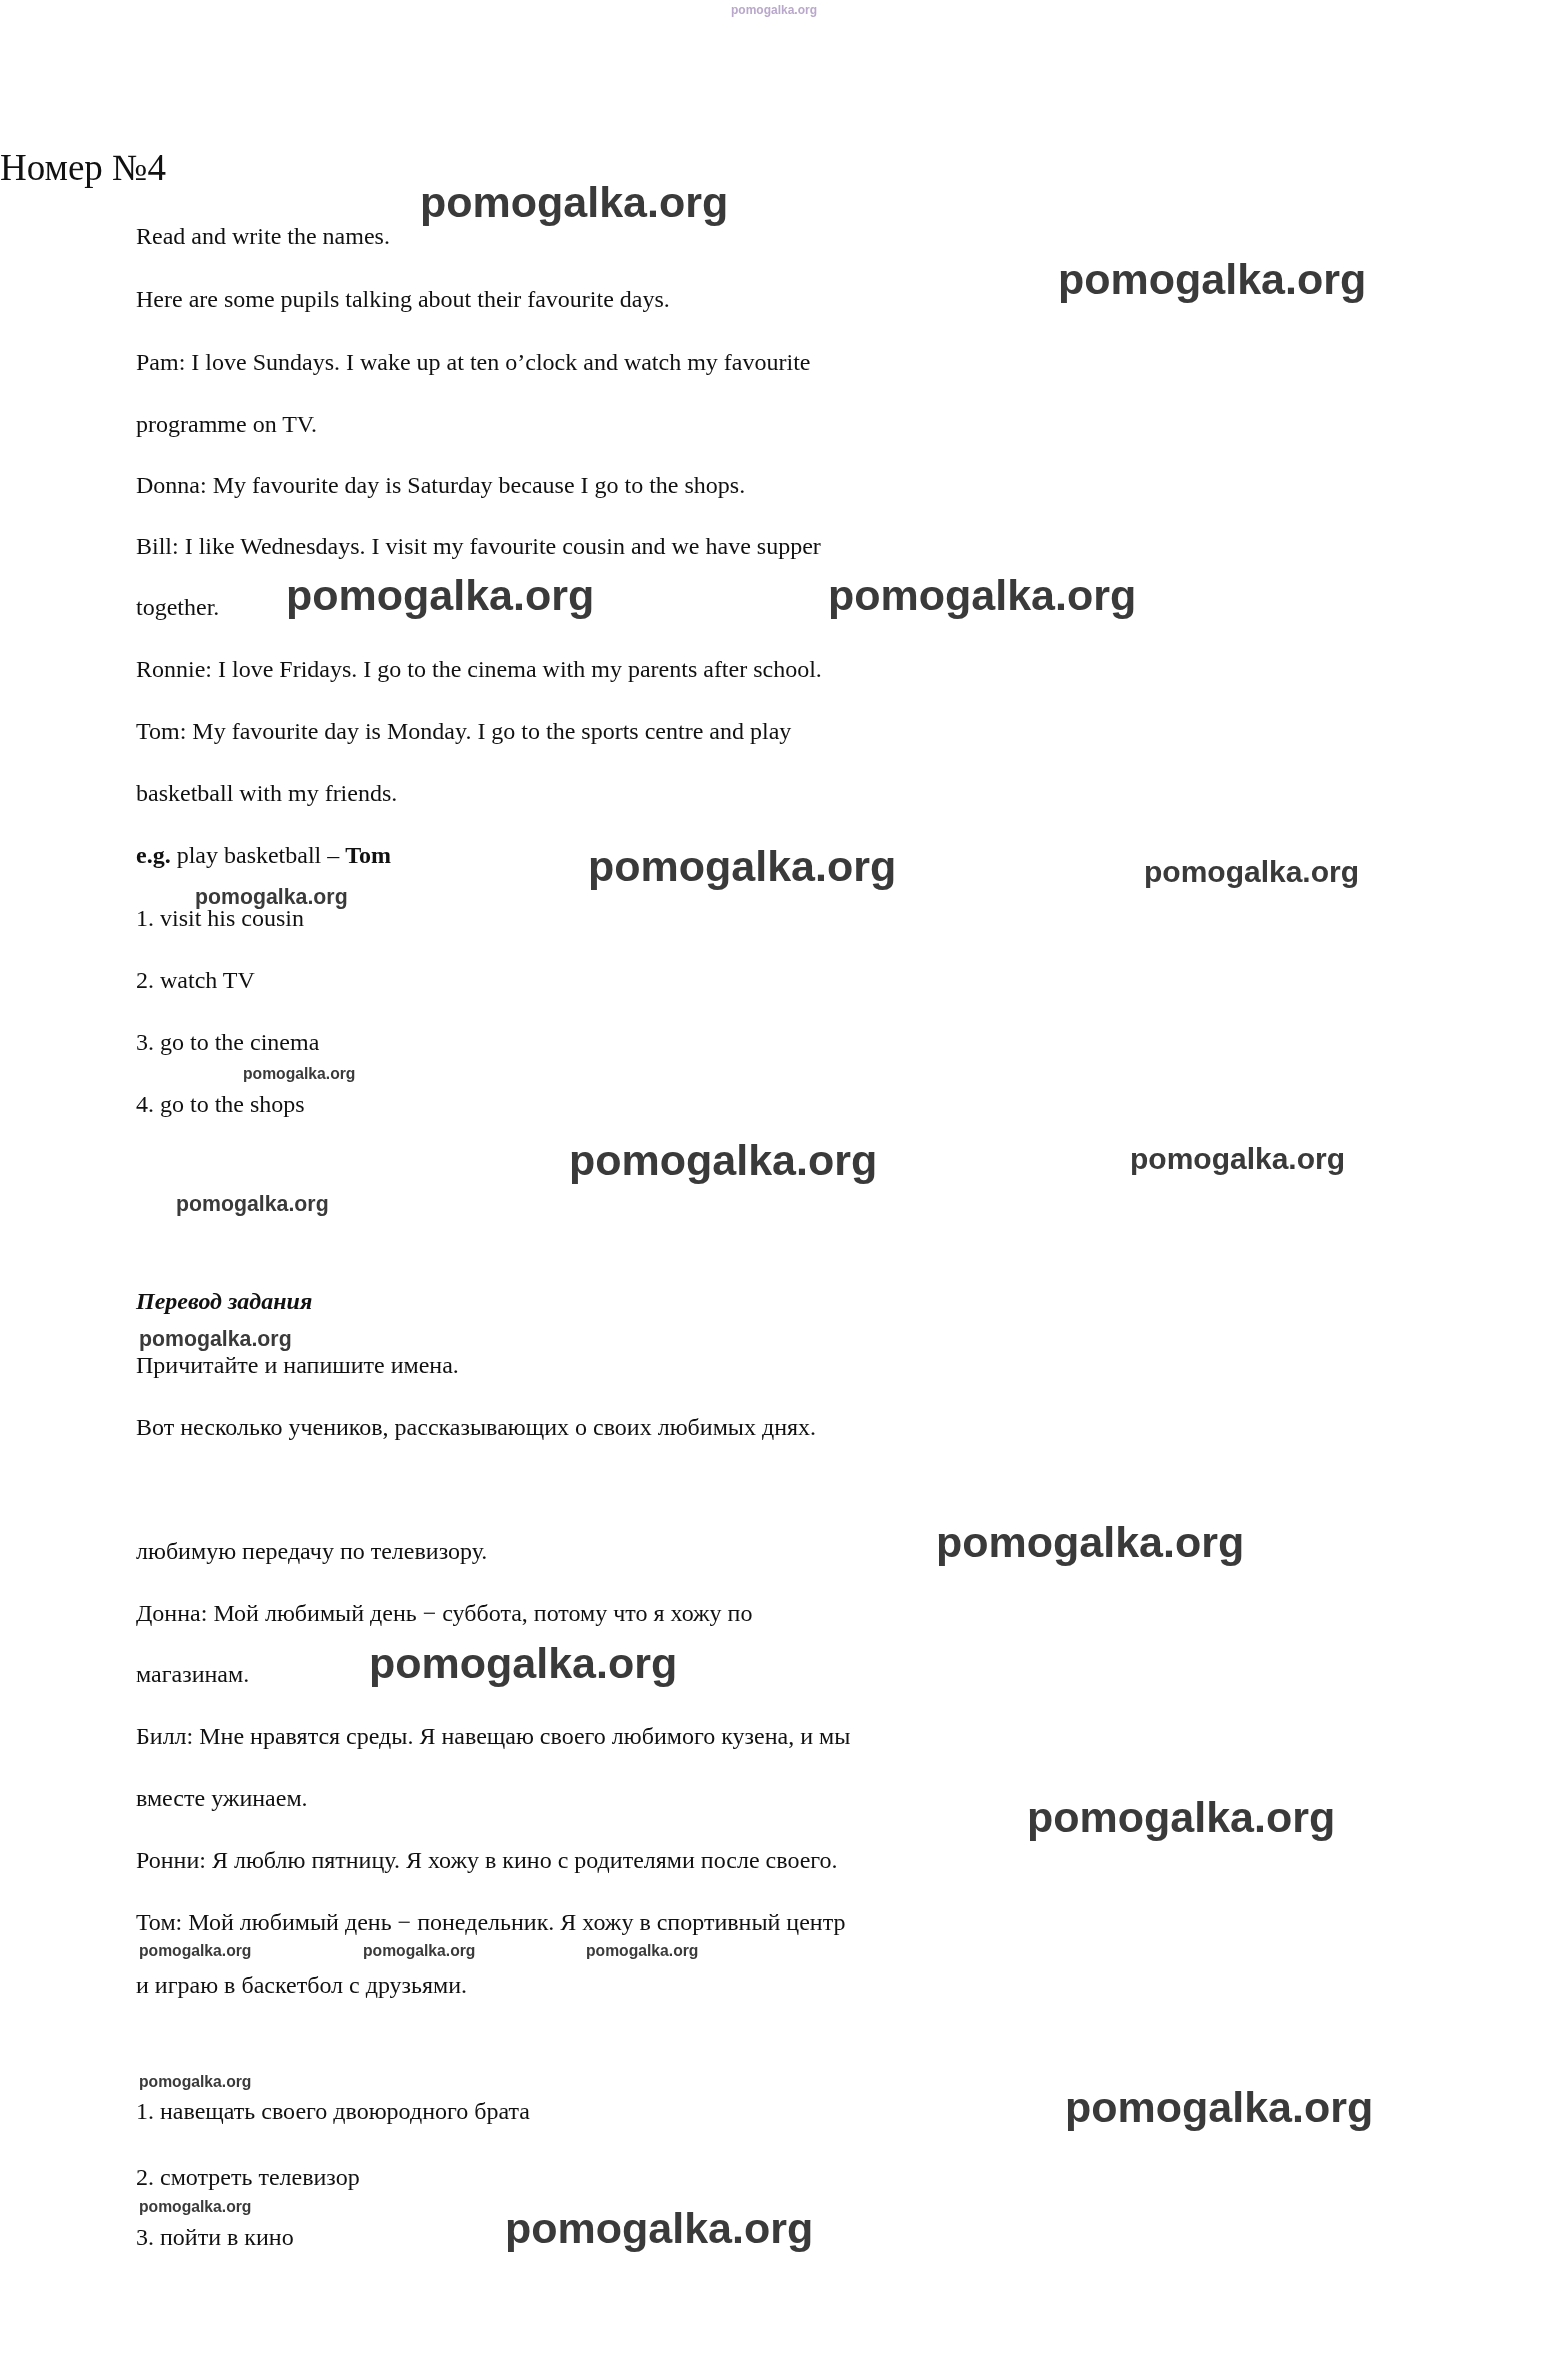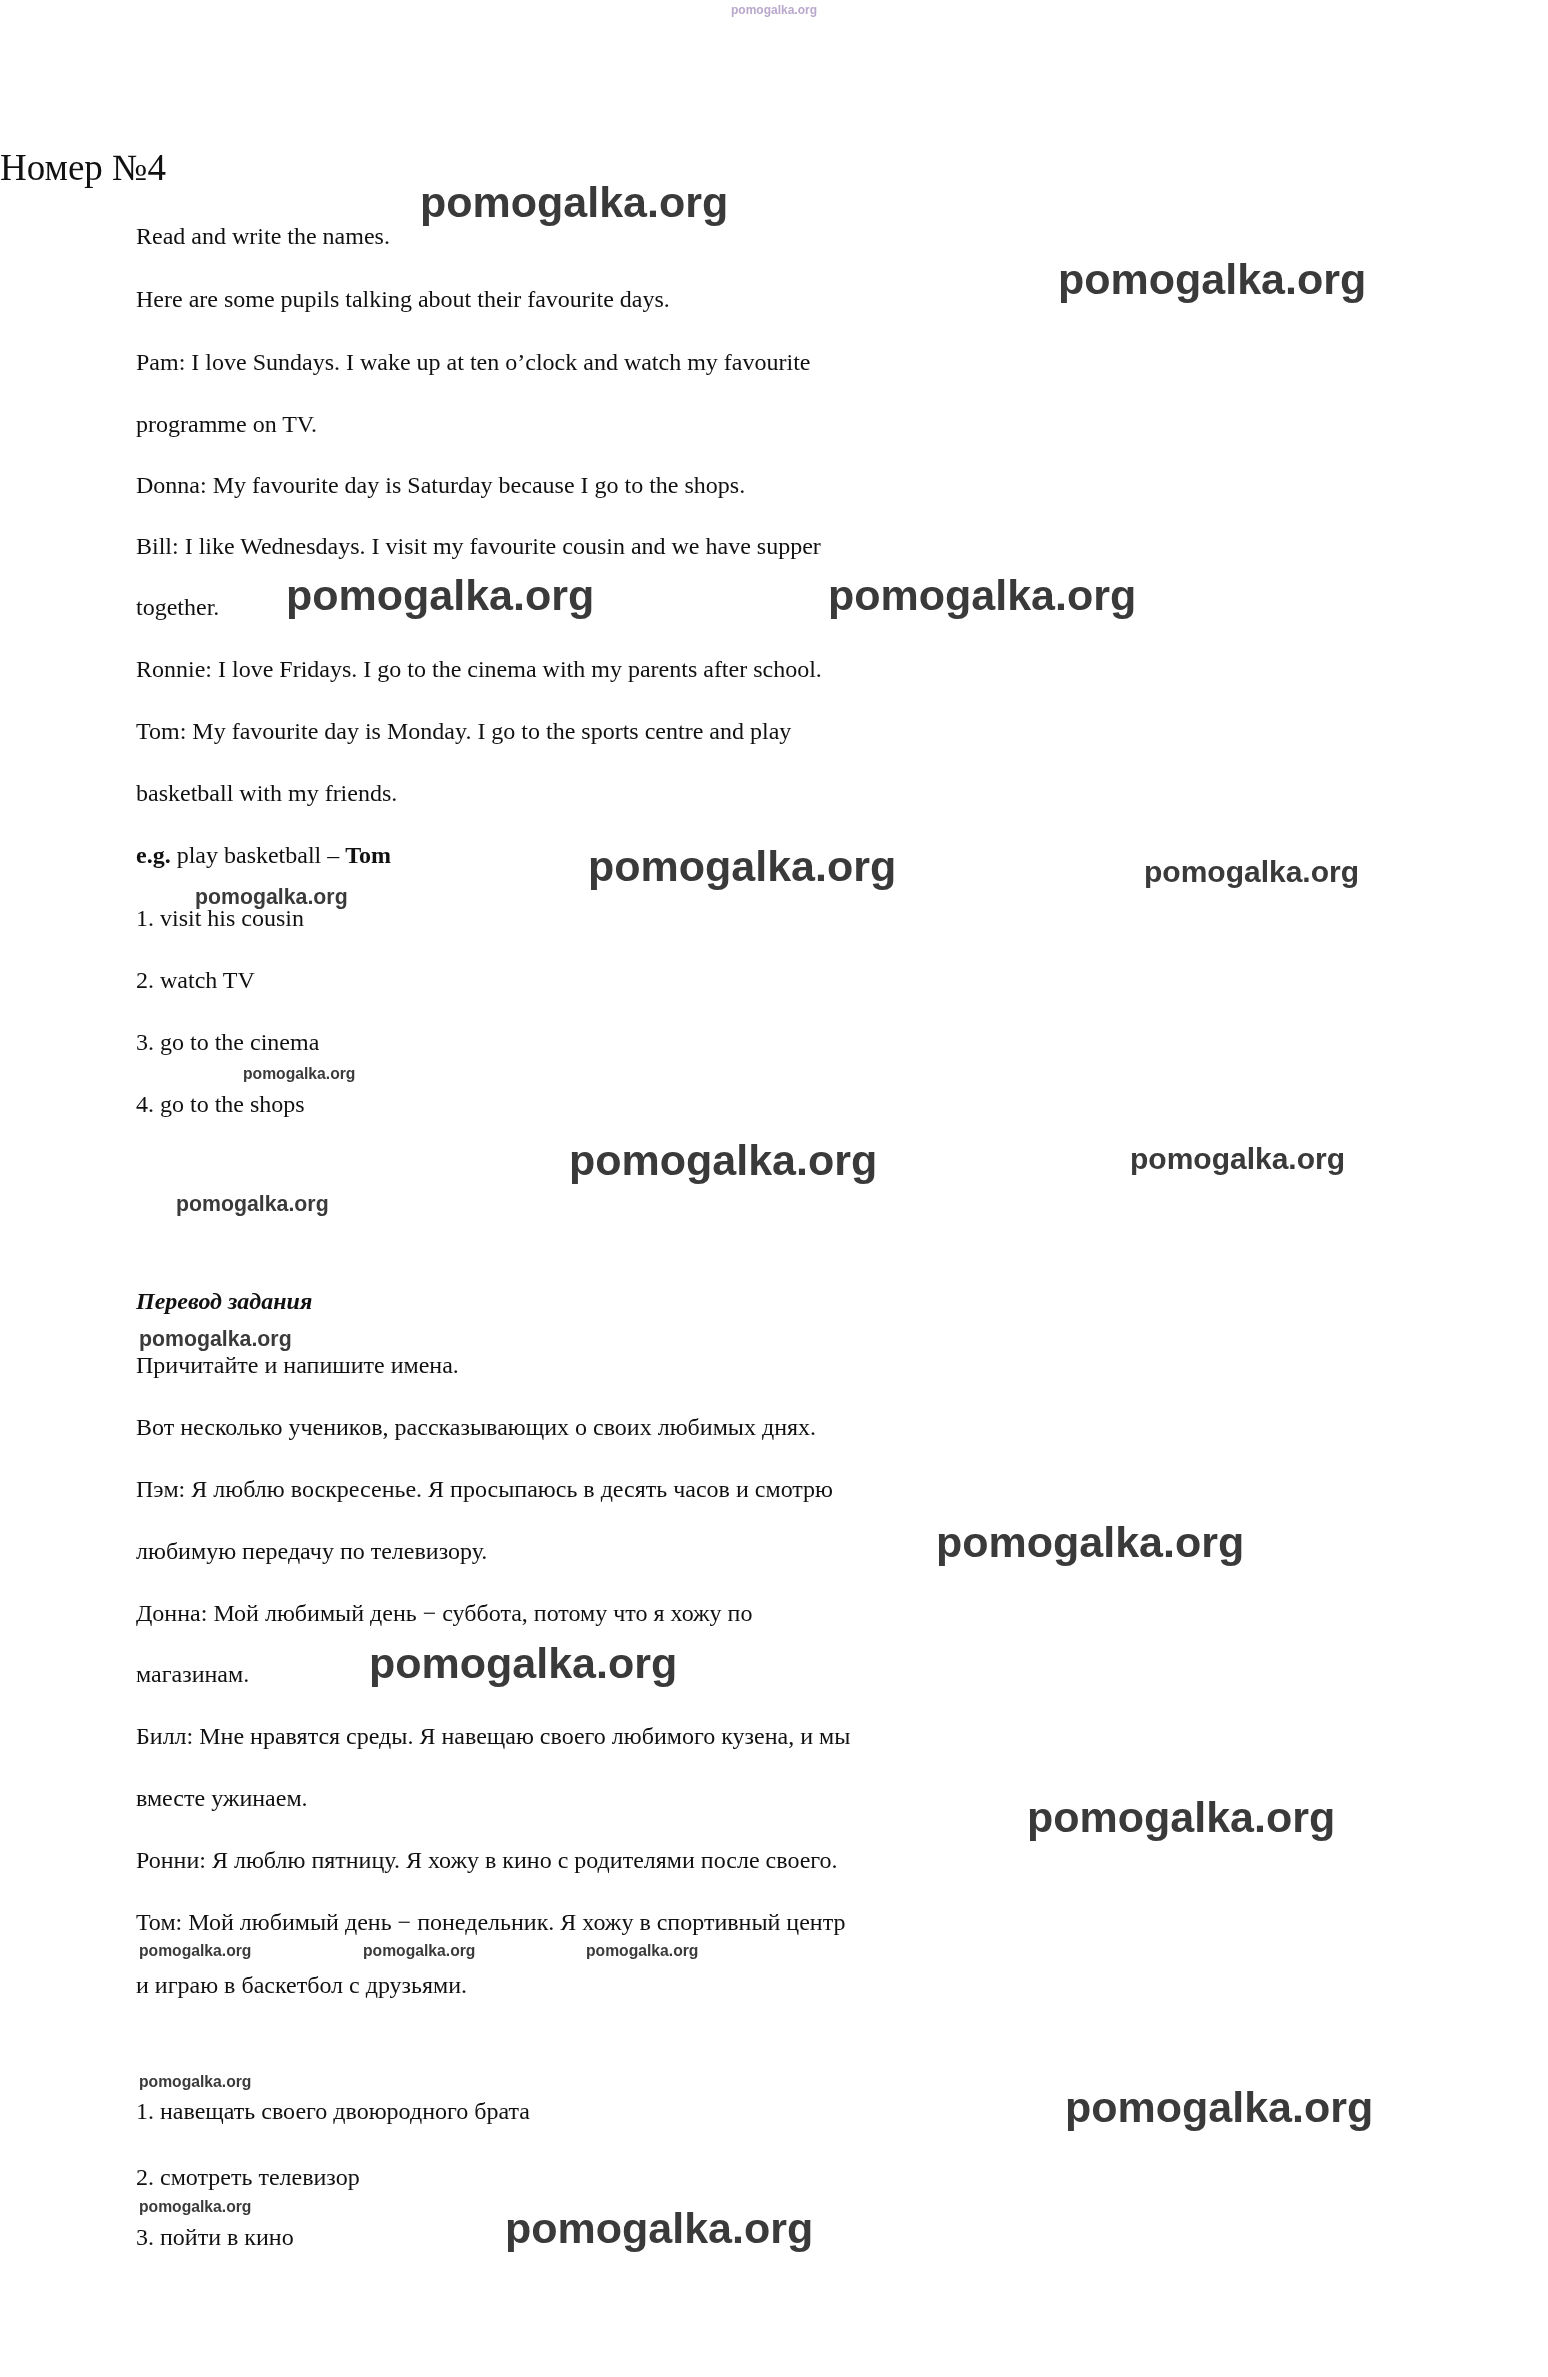--- a/index.html
+++ b/index.html
@@ -98,21 +98,20 @@
   <div class="line" style="top:905px">1. visit his cousin</div>
   <div class="line" style="top:967px">2. watch TV</div>
   <div class="line" style="top:1029px">3. go to the cinema</div>
   <div class="line" style="top:1091px">4. go to the shops</div>
 
 
   <div class="line heading-ru" style="top:1288px">Перевод задания</div>
 
   <div class="line" style="top:1352px">Причитайте и напишите имена.</div>
   <div class="line" style="top:1414px">Вот несколько учеников, рассказывающих о своих любимых днях.</div>
-  <div class="line" style="top:1476px">Пэм: Я люблю воскресенье. Я просыпаюсь в десять часов и смотрю</div>
   <div class="line" style="top:1538px">любимую передачу по телевизору.</div>
   <div class="line" style="top:1600px">Донна: Мой любимый день − суббота, потому что я хожу по</div>
   <div class="line" style="top:1661px">магазинам.</div>
   <div class="line" style="top:1723px">Билл: Мне нравятся среды. Я навещаю своего любимого кузена, и мы</div>
   <div class="line" style="top:1785px">вместе ужинаем.</div>
   <div class="line" style="top:1847px">Ронни: Я люблю пятницу. Я хожу в кино с родителями после своего.</div>
   <div class="line" style="top:1909px">Том: Мой любимый день − понедельник. Я хожу в спортивный центр</div>
   <div class="line" style="top:1972px">и играю в баскетбол с друзьями.</div>
 
 

